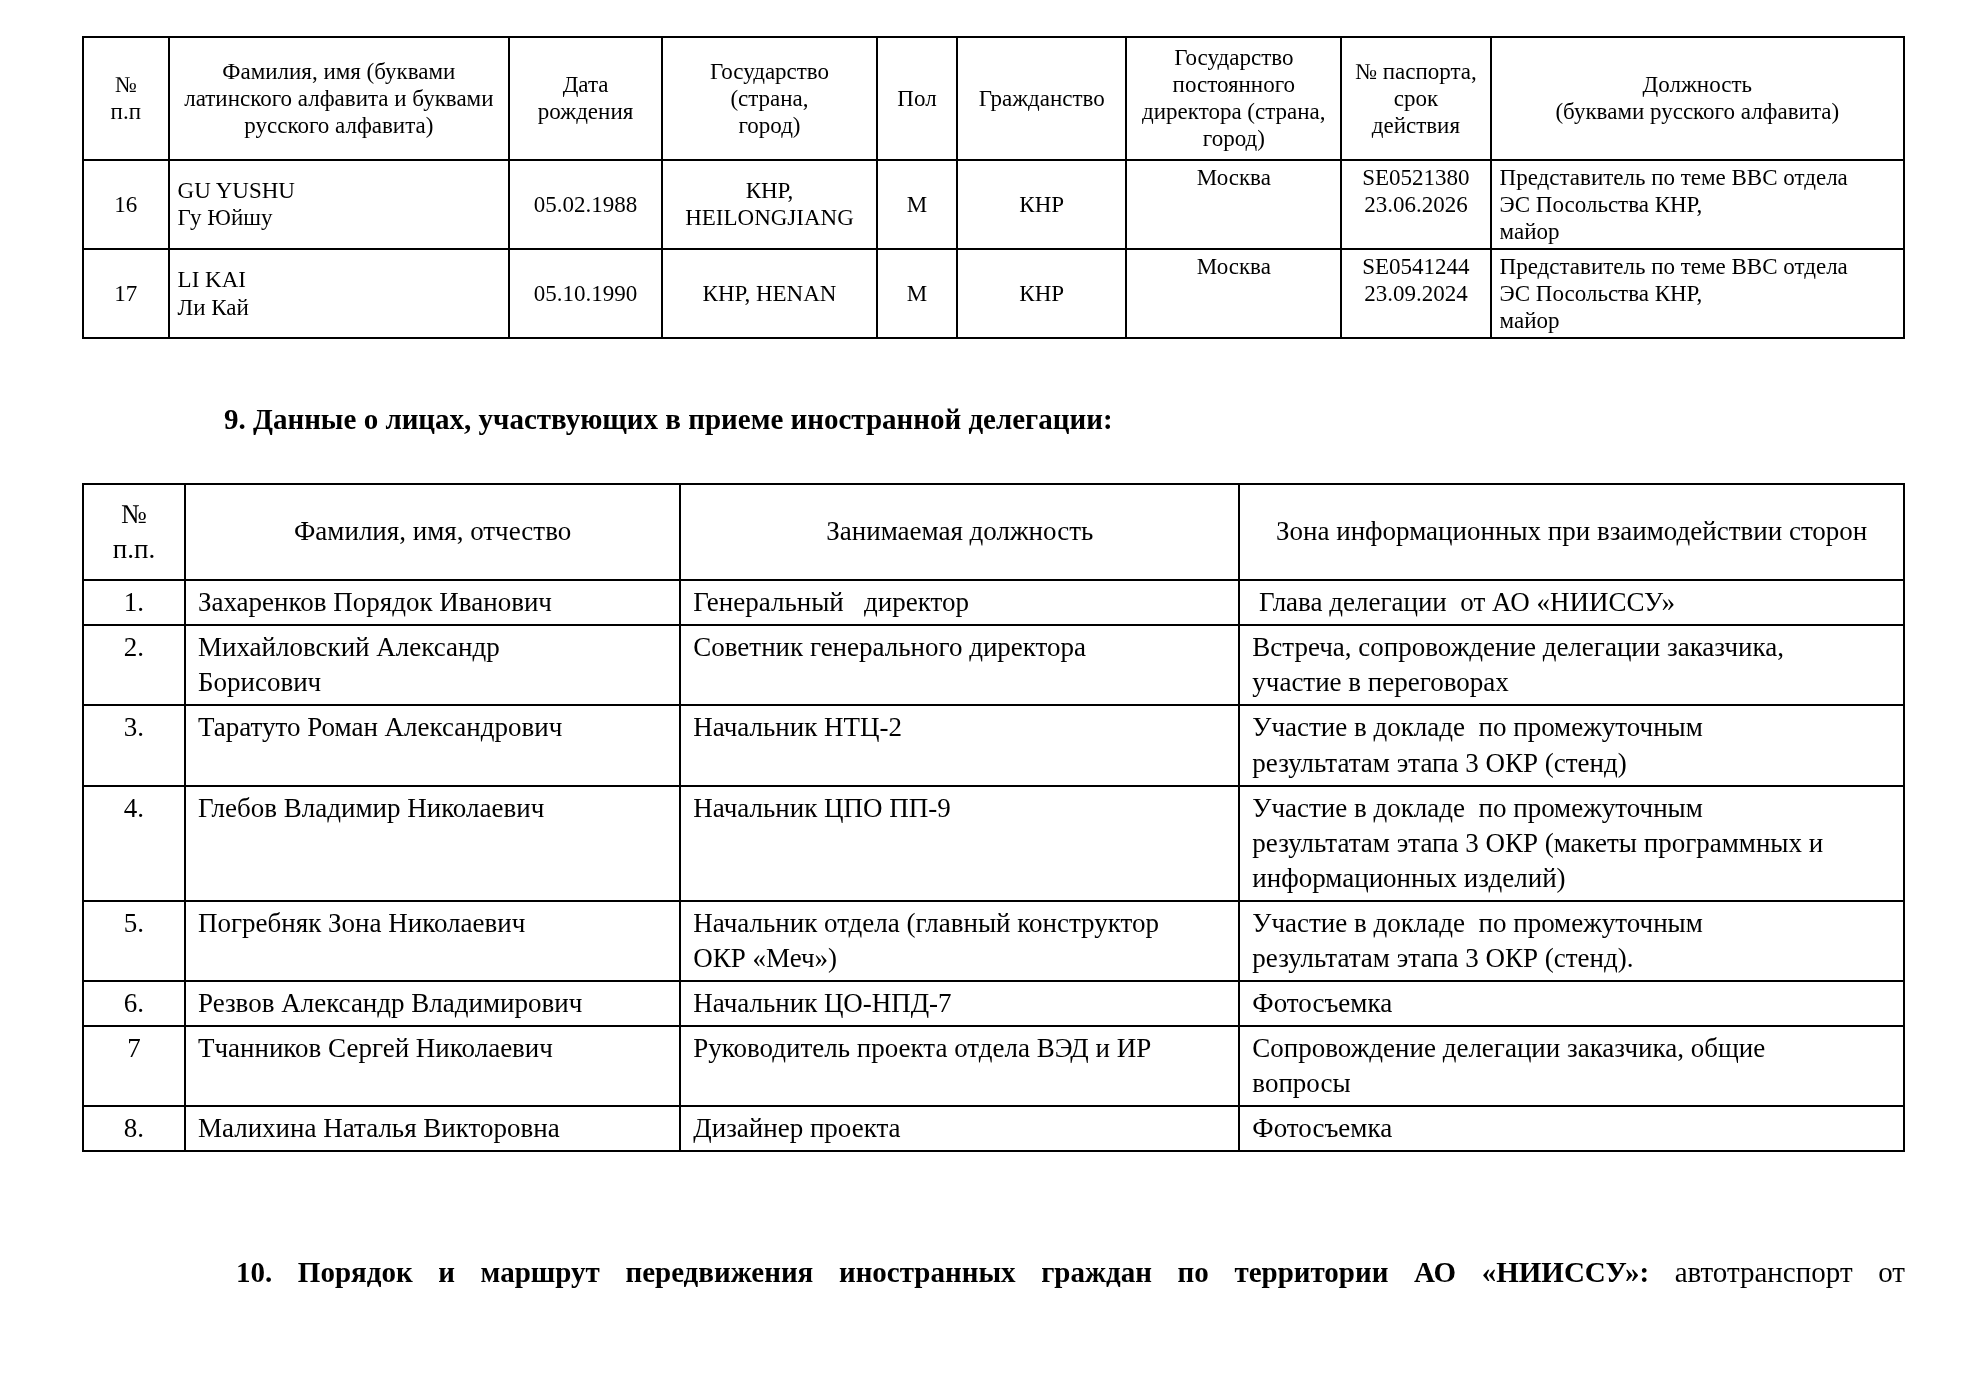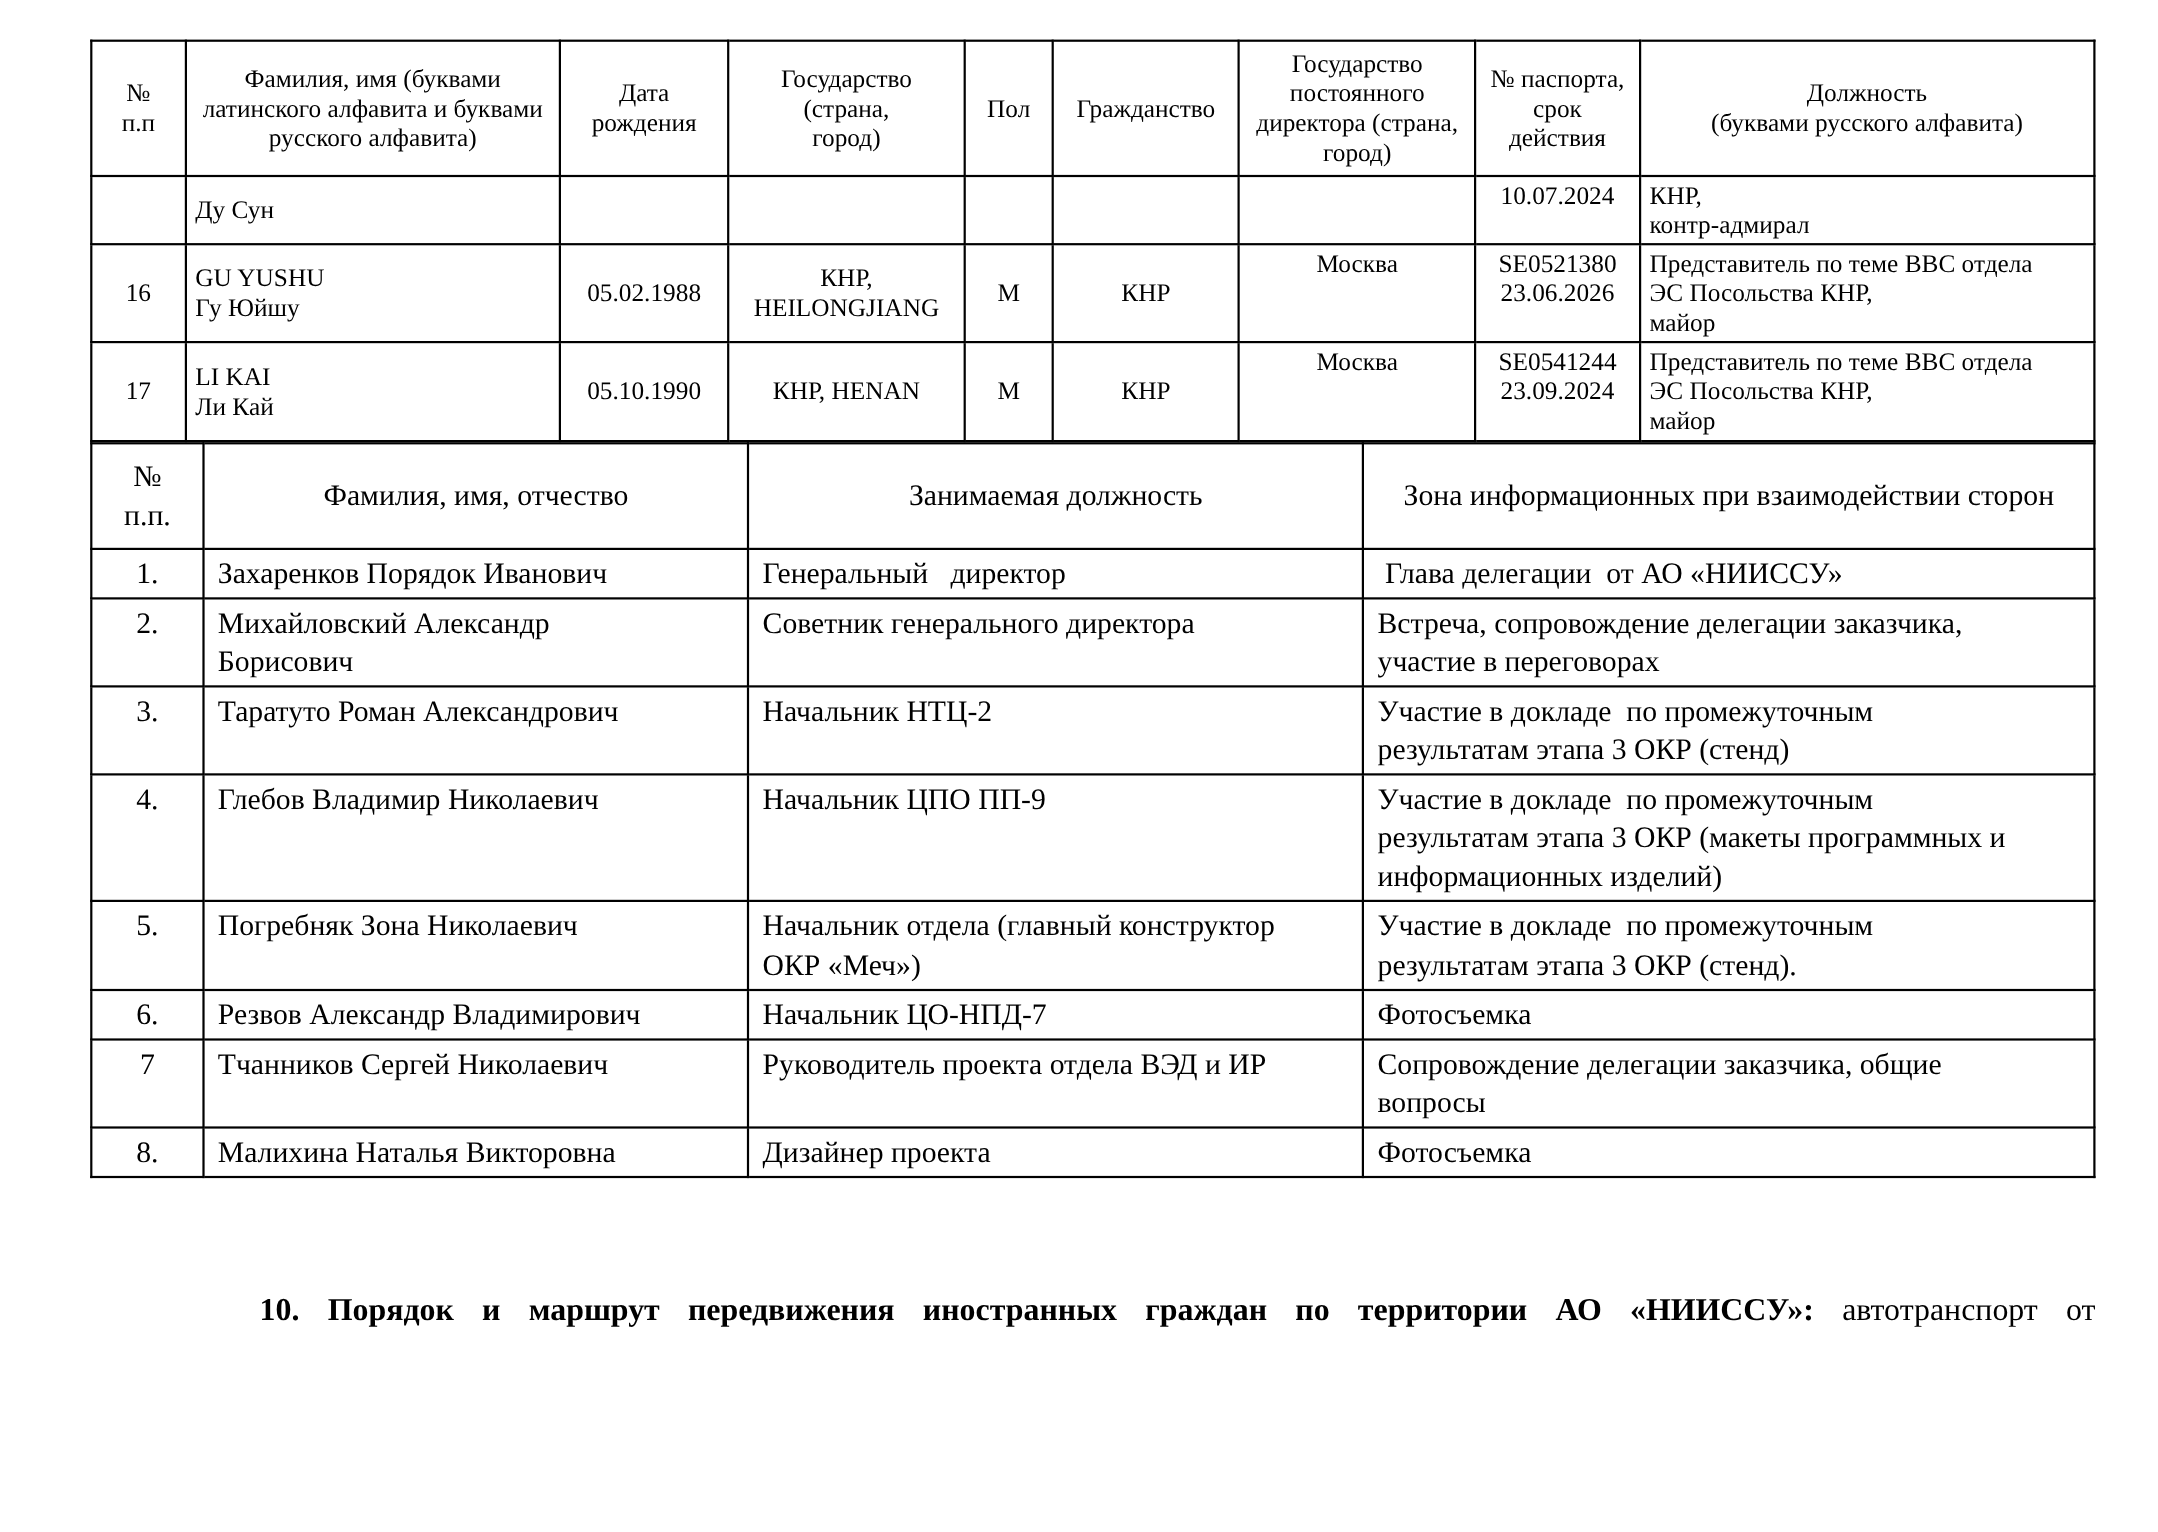--- a/index.html
+++ b/index.html
@@ -100,32 +100,20 @@
           <th>Государство постоянного директора (страна, город)</th>
           <th>№ паспорта,
 срок
 действия</th>
           <th>Должность
 (буквами русского алфавита)</th>
         </tr>
     </thead>
     <tbody>
         <tr>
-          <td class="c m"></td>
-          <td class="l m">Ду Сун</td>
-          <td class="c m"></td>
-          <td class="c m"></td>
-          <td class="c m"></td>
-          <td class="c m"></td>
-          <td class="c t"></td>
-          <td class="c t">10.07.2024</td>
-          <td class="l t">КНР,
-контр-адмирал</td>
-        </tr>
-        <tr>
           <td class="c m">16</td>
           <td class="l m">GU YUSHU
 Гу Юйшу</td>
           <td class="c m">05.02.1988</td>
           <td class="c m">КНР,
 HEILONGJIANG</td>
           <td class="c m">М</td>
           <td class="c m">КНР</td>
           <td class="c t">Москва</td>
           <td class="c t">SE0521380
@@ -145,20 +133,21 @@
           <td class="c t">Москва</td>
           <td class="c t">SE0541244
 23.09.2024</td>
           <td class="l t">Представитель по теме ВВС отдела
 ЭС Посольства КНР,
 майор</td>
         </tr>
       </tbody>
   </table>
 
+  <div class="h9">9. Данные о лицах, участвующих в приеме иностранной делегации:</div>
 
   <table id="table2">
     <colgroup>
       <col style="width:5.6%">
         <col style="width:27.2%">
       <col style="width:30.7%">
         <col style="width:36.5%">
     </colgroup>
     <thead>
       <tr>

